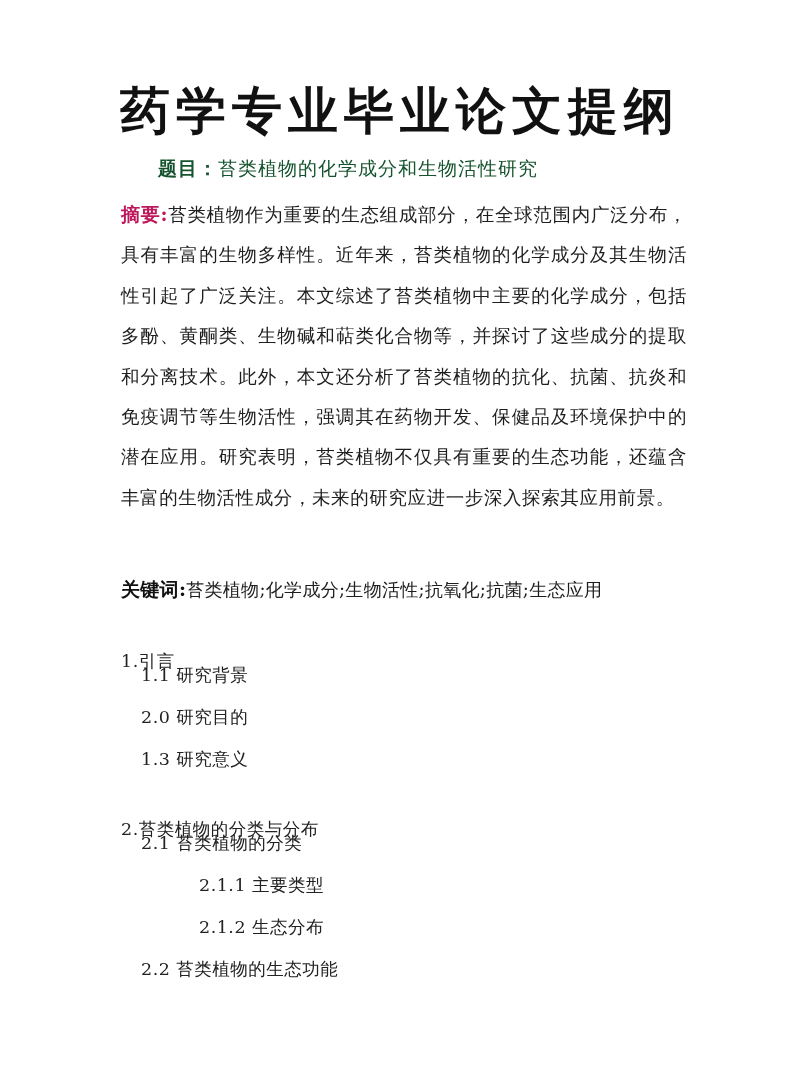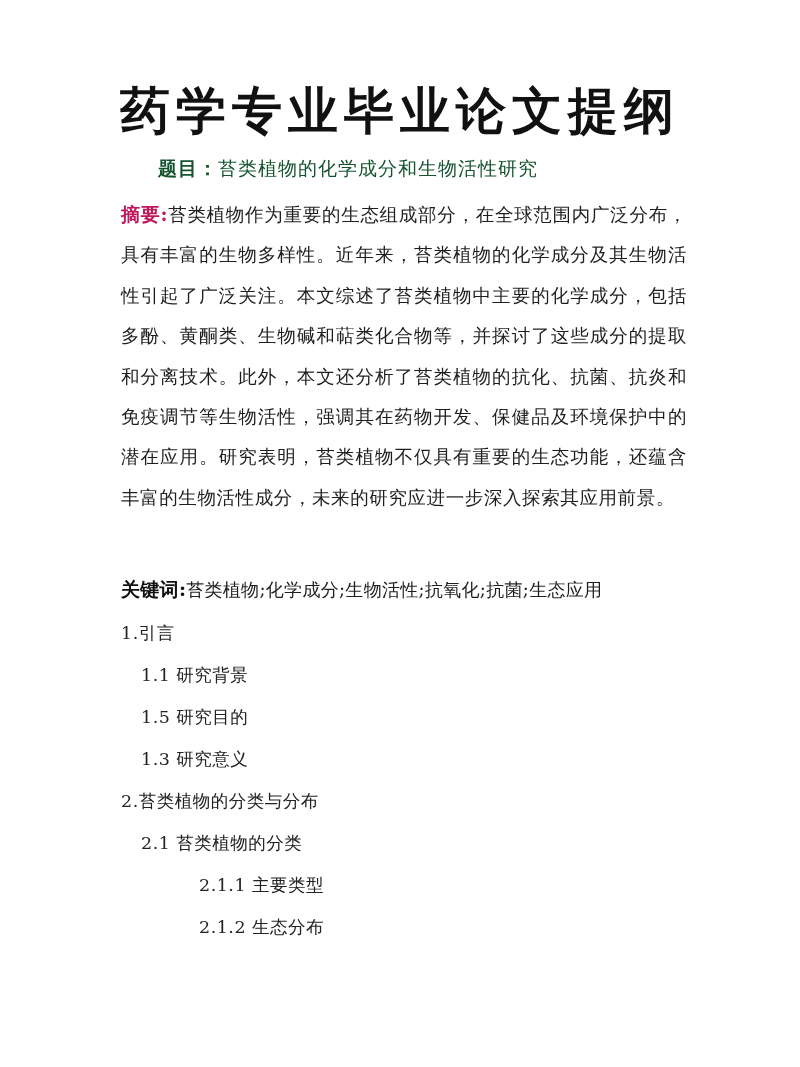--- a/index.html
+++ b/index.html
@@ -62,21 +62,21 @@
       letter-spacing: 0.3px;
     }
     .keywords .label { font-weight: bold; color: #111; font-size: 19px; }
     .outline-item {
       position: absolute;
       font-size: 17.5px;
       color: #222;
       white-space: nowrap;
       letter-spacing: 0.5px;
     }
-    .l1 { left: 121px; }
+    .l1 { left: 121px; margin-top: 28px; }
     .l2 { left: 141px; }
     .l3 { left: 159px; margin-left: 40px; }
     .num { margin-right: 6px; }
   </style>
 </head>
 <body>
 
 <div class="page">
 
   <div class="title">药学专业毕业论文提纲</div>
@@ -93,31 +93,34 @@
     <span class="label">关键词:</span><span>苔类植物;化学成分;生物活性;抗氧化;抗菌;生态应用</span>
   </div>
 
   <div class="outline-item l1" style="top:621px;">
     <span>1.</span><span>引言</span>
   </div>
   <div class="outline-item l2" style="top:663px;">
     <span class="num">1.1</span><span>研究背景</span>
   </div>
   <div class="outline-item l2" style="top:705px;">
-    <span class="num">1.5</span><span>研究目的</span>
+    <span class="num">2.0</span><span>研究目的</span>
   </div>
   <div class="outline-item l2" style="top:747px;">
     <span class="num">1.3</span><span>研究意义</span>
   </div>
   <div class="outline-item l1" style="top:789px;">
     <span>2.</span><span>苔类植物的分类与分布</span>
   </div>
   <div class="outline-item l2" style="top:831px;">
     <span class="num">2.1</span><span>苔类植物的分类</span>
   </div>
   <div class="outline-item l3" style="top:873px;">
     <span class="num">2.1.1</span><span>主要类型</span>
   </div>
   <div class="outline-item l3" style="top:915px;">
     <span class="num">2.1.2</span><span>生态分布</span>
   </div>
+  <div class="outline-item l2" style="top:957px;">
+    <span class="num">2.2</span><span>苔类植物的生态功能</span>
+  </div>
 
 </div>
 
 </body></html>

